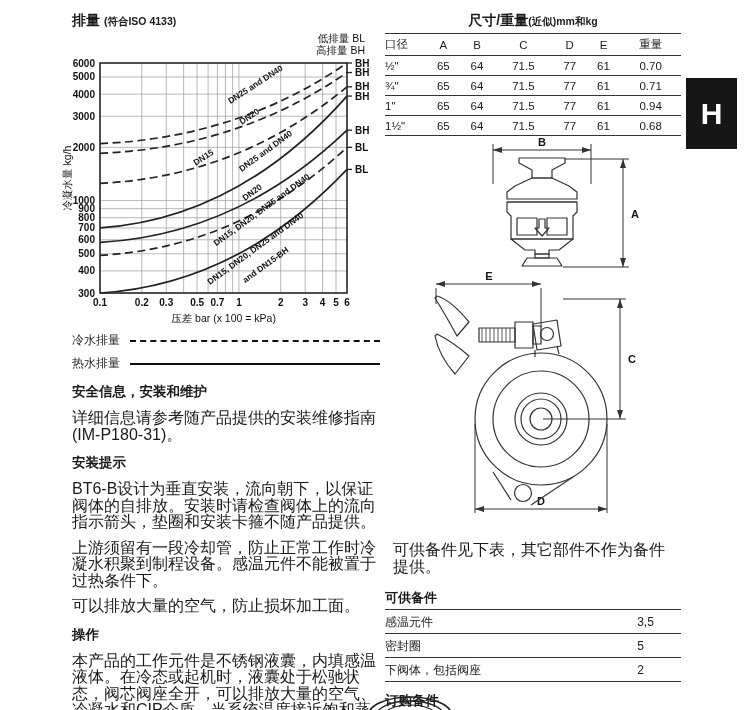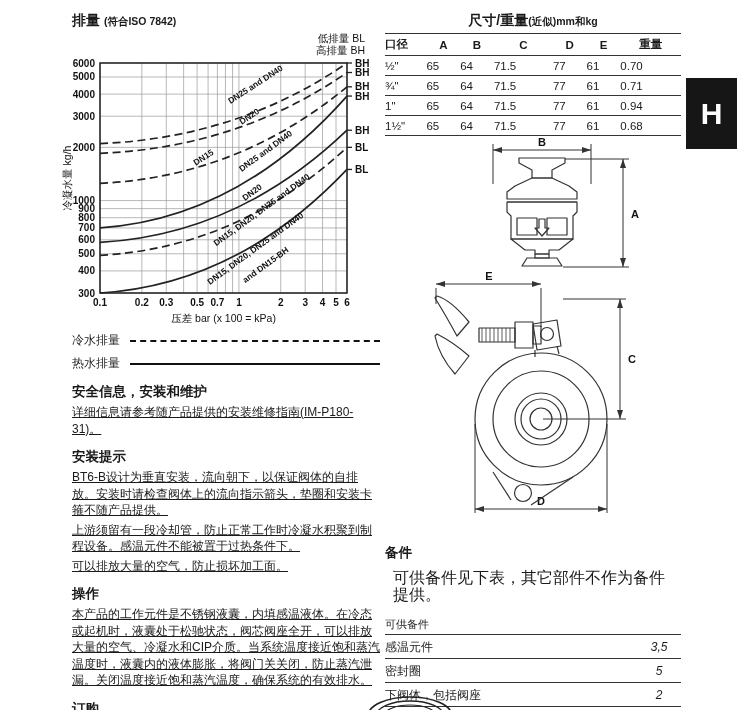--- a/index.html
+++ b/index.html
@@ -12,64 +12,64 @@
   .chart-title{font-size:14px;font-weight:bold;}
   .chart-title .suffix{font-size:10.5px;}
   .chart-area{position:relative;height:302px;}
   #chart-svg{position:absolute;left:-14px;top:0;}
   .legend-row{display:flex;align-items:center;gap:10px;font-size:12px;margin-bottom:6px;}
   .legend-line{flex:1;height:0;}
   .legend-line.dashed{border-top:2.5px dashed #111;}
   .legend-line.solid{border-top:2.5px solid #111;}
 
   .sec h3{font-size:13.5px;font-weight:bold;margin:11px 0 3px 0;}
-  .sec p{font-size:12px;line-height:16.5px;margin:3px 0 1px 0;text-decoration:underline;}
+  .sec p{font-size:16px;line-height:16.5px;margin:9px 0 1px 0;}
 
   
   .right-col{position:absolute;left:385px;top:12px;width:296px;}
   .dim-title{font-size:14px;font-weight:bold;text-align:center;}
   .dim-title .suffix{font-size:10.5px;}
   table.dim{width:100%;border-collapse:collapse;font-size:11.5px;margin-top:3px;}
-  table.dim th{font-weight:bold;text-align:center;border-top:1.5px solid #333;
+  table.dim th{font-weight:normal;text-align:center;border-top:1.5px solid #333;
                border-bottom:1px solid #333;padding:3px 0;}
-  table.dim td{text-align:left;border-bottom:1px solid #333;padding:3.5px 0;}
+  table.dim td{text-align:center;border-bottom:1px solid #333;padding:3.5px 0;}
   table.dim th:first-child,table.dim td:first-child{text-align:left;width:14%;}
 
   .drawings-area{position:relative;height:398px;}
   #drawing-top{position:absolute;left:70px;top:-10px;}
   #drawing-bottom{position:absolute;left:38px;top:136px;}
 
   .spares h3{font-size:13.5px;font-weight:bold;margin:10px 0 3px 0;}
   .spares p{font-size:16px;line-height:16.5px;margin:8px;}
   table.spares-table{width:100%;border-collapse:collapse;font-size:12px;margin-top:2px;}
   table.spares-table td{border-bottom:1.5px solid #333;padding:3.5px 0 2.5px 0;}
   table.spares-table tr:first-child td{border-top:1.5px solid #333;}
-  table.spares-table td:last-child{text-align:center;font-style:italic;}
-  .spares-table-title{font-size:11px;font-weight:normal;margin-top:14px;}
+  table.spares-table td:last-child{text-align:left;}
+  .spares-table-title{font-size:13px;font-weight:bold;margin-top:14px;}
 
   
   .h-tab{position:absolute;left:686px;top:78px;width:51px;height:71px;background:#161616;
          color:#fff;display:flex;align-items:center;justify-content:center;
          font-size:30px;font-weight:bold;}
   #fragment-svg{position:absolute;left:363px;top:686px;}
 
   svg text{font-family:"Liberation Sans",sans-serif;fill:#111;}
   .techline{stroke:#333;fill:none;stroke-width:1.2;stroke-linejoin:round;}
   .dimline{stroke:#333;fill:none;stroke-width:1;}
   .dimtxt{font-size:11px;font-weight:bold;}
 </style>
 </head>
 <body>
 
 <div class="page">
 
   <div class="left-col">
     <div class="chart-title">
       <span>排量</span>
-      <span class="suffix">(符合ISO 7842)</span>
+      <span class="suffix">(符合ISO 4133)</span>
     </div>
 
     <div class="chart-area">
       <svg id="chart-svg" width="322" height="295" viewBox="0 0 322 295">
           <text x="307" y="12" text-anchor="end" font-size="10.5">低排量  BL</text>
           <text x="307" y="24" text-anchor="end" font-size="10.5">高排量  BH</text>
           <line x1="42" y1="33" x2="42" y2="263" stroke="#999999" stroke-width="0.7"></line>
           <line x1="83.81557047689901" y1="33" x2="83.81557047689901" y2="263" stroke="#999999" stroke-width="0.7"></line>
           <line x1="108.2761111521476" y1="33" x2="108.2761111521476" y2="263" stroke="#999999" stroke-width="0.7"></line>
           <line x1="125.63114095379802" y1="33" x2="125.63114095379802" y2="263" stroke="#999999" stroke-width="0.7"></line>
@@ -321,21 +321,20 @@
             <line x1="79" y1="56" x2="79" y2="70"></line>
           <line x1="83" y1="56" x2="83" y2="70"></line>
             <line x1="87" y1="56" x2="87" y2="70"></line>
         </g>
         <rect class="techline" x="92" y="50" width="18" height="26"></rect>
         <rect class="techline" x="110" y="54" width="8" height="18"></rect>
       </svg>
     </div>
 
     <div class="spares">
-      <h3>备件</h3>
       <p>可供备件见下表，其它部件不作为备件提供。</p>
       <div class="spares-table-title">可供备件</div>
       <table class="spares-table">
         <tbody>
           <tr>
             <td>感温元件</td>
             <td>3,5</td>
           </tr>
           <tr>
             <td>密封圈</td>

